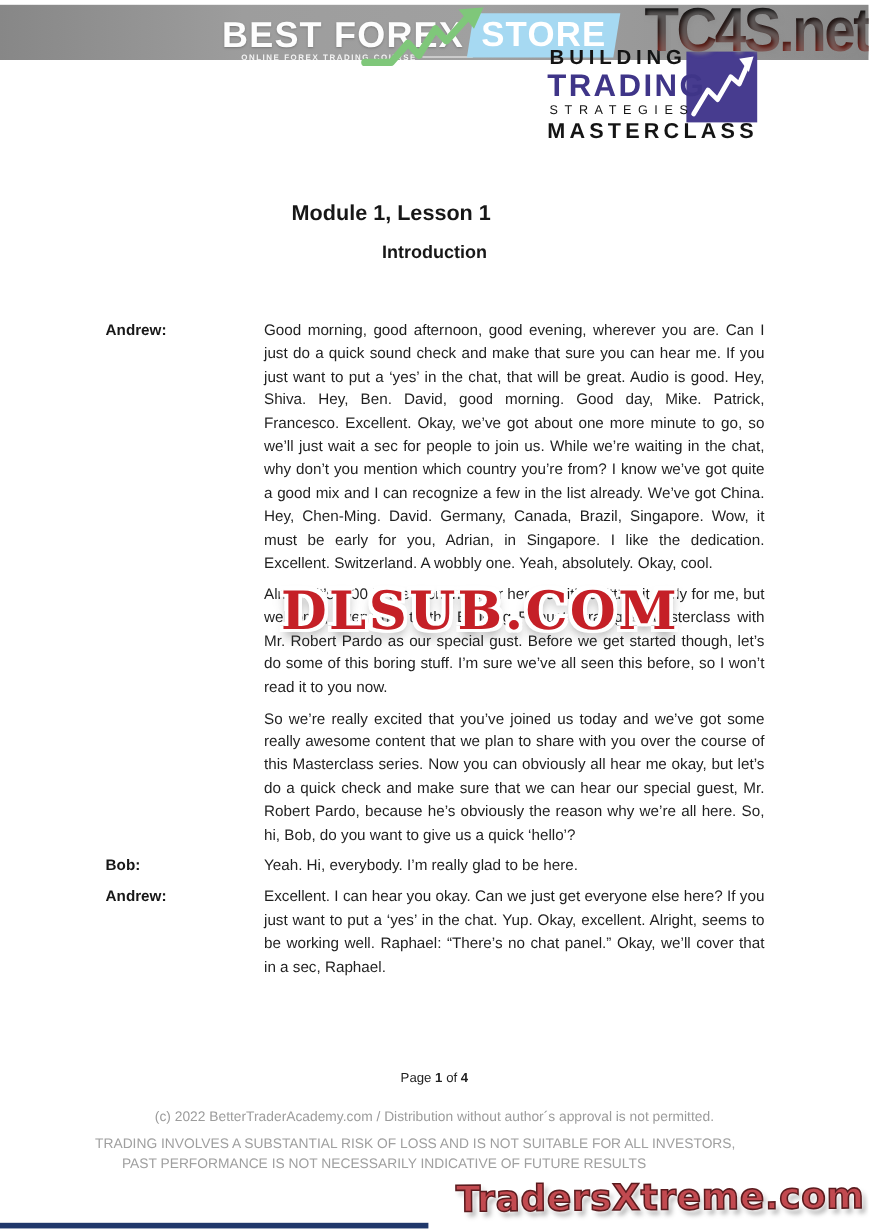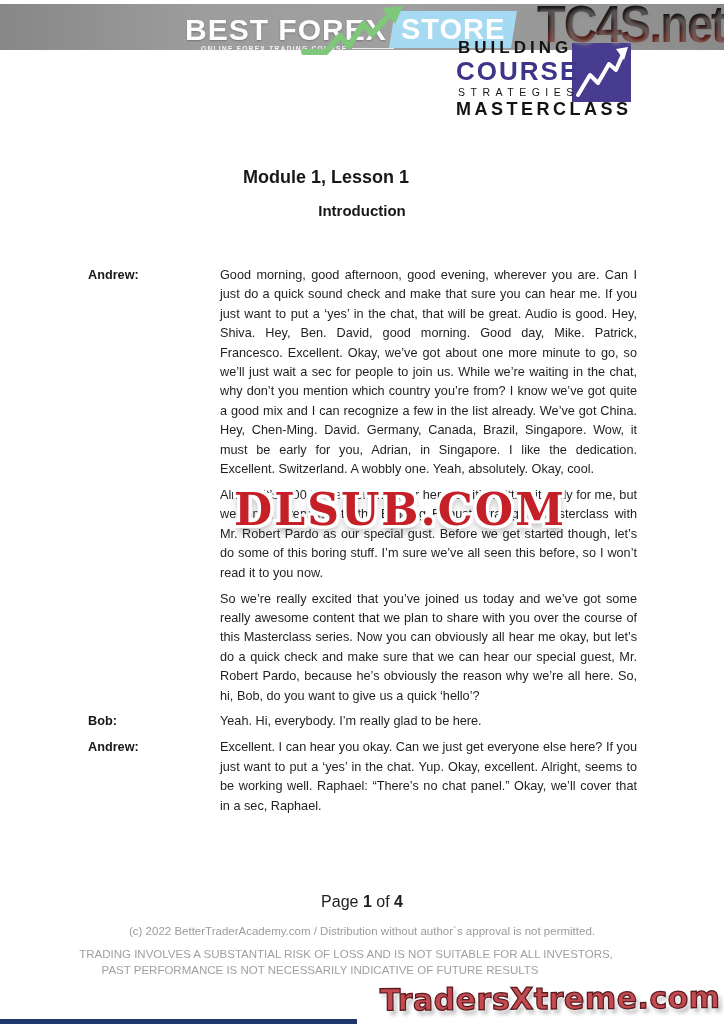--- a/index.html
+++ b/index.html
@@ -48,21 +48,21 @@
   
   .dlsub{position:absolute;left:212px;top:484px;width:376px;text-align:center;
          font-family:"DejaVu Serif",serif;font-weight:bold;font-size:44px;letter-spacing:2px;
          color:#c52027;
          text-shadow:
            -3px -3px 0 #fff, 3px -3px 0 #fff, -3px 3px 0 #fff, 3px 3px 0 #fff,
            -3px 0 0 #fff, 3px 0 0 #fff, 0 -3px 0 #fff, 0 3px 0 #fff,
            0 6px 9px rgba(60,60,60,.55);}
 
   
-  .pageno{position:absolute;left:0;top:893px;width:724px;text-align:center;font-size:16px;color:#1f1f1f;}
+  .pageno{position:absolute;left:0;top:893px;width:724px;text-align:center;font-size:11px;color:#1f1f1f;}
   .copyright{position:absolute;left:0;top:925px;width:724px;text-align:center;font-size:11.5px;color:#9c9c9c;}
   .disc1{position:absolute;left:0;top:948px;width:692px;text-align:center;font-size:11.5px;color:#a0a0a0;}
   .disc2{position:absolute;left:0;top:964px;width:640px;text-align:center;font-size:11.5px;color:#a0a0a0;}
   .txtreme{position:absolute;right:4px;top:981px;font-family:"DejaVu Sans",sans-serif;
            font-size:30px;font-weight:bold;letter-spacing:0.5px;color:#c24a50;
            -webkit-text-stroke:1.3px #5a1b1e;transform:rotate(-0.5deg);
            text-shadow:0 0 2px #fff,0 0 4px #fff,0 0 6px #fff,3px 4px 4px rgba(0,0,0,.35);}
   .navy-bar{position:absolute;left:0;bottom:0;width:357px;height:5px;background:#20386b;}
 </style>
 </head>
@@ -83,21 +83,21 @@
   </div>
 
   <div class="brs">
     <div class="brs-square">
       <svg viewBox="0 0 59 59" width="59" height="59">
         <polyline points="6,52 18,32 26,40 37,21 44,27 51,11" fill="none" stroke="#ffffff" stroke-width="4" stroke-linecap="round" stroke-linejoin="round"></polyline>
         <polygon points="44,6 56,4 52,17" fill="#ffffff"></polygon>
       </svg>
     </div>
     <div class="brs-l1">BUILDING</div>
-    <div class="brs-l2">COURSE</div>
+    <div class="brs-l2">TRADING</div>
     <div class="brs-l3">STRATEGIES</div>
     <div class="brs-l4">MASTERCLASS</div>
   </div>
 
   <div class="tc4s">TC4S.net</div>
 
   <div class="doc-title">Module 1, Lesson 1</div>
   <div class="doc-subtitle">Introduction</div>
 
   <section class="transcript">

